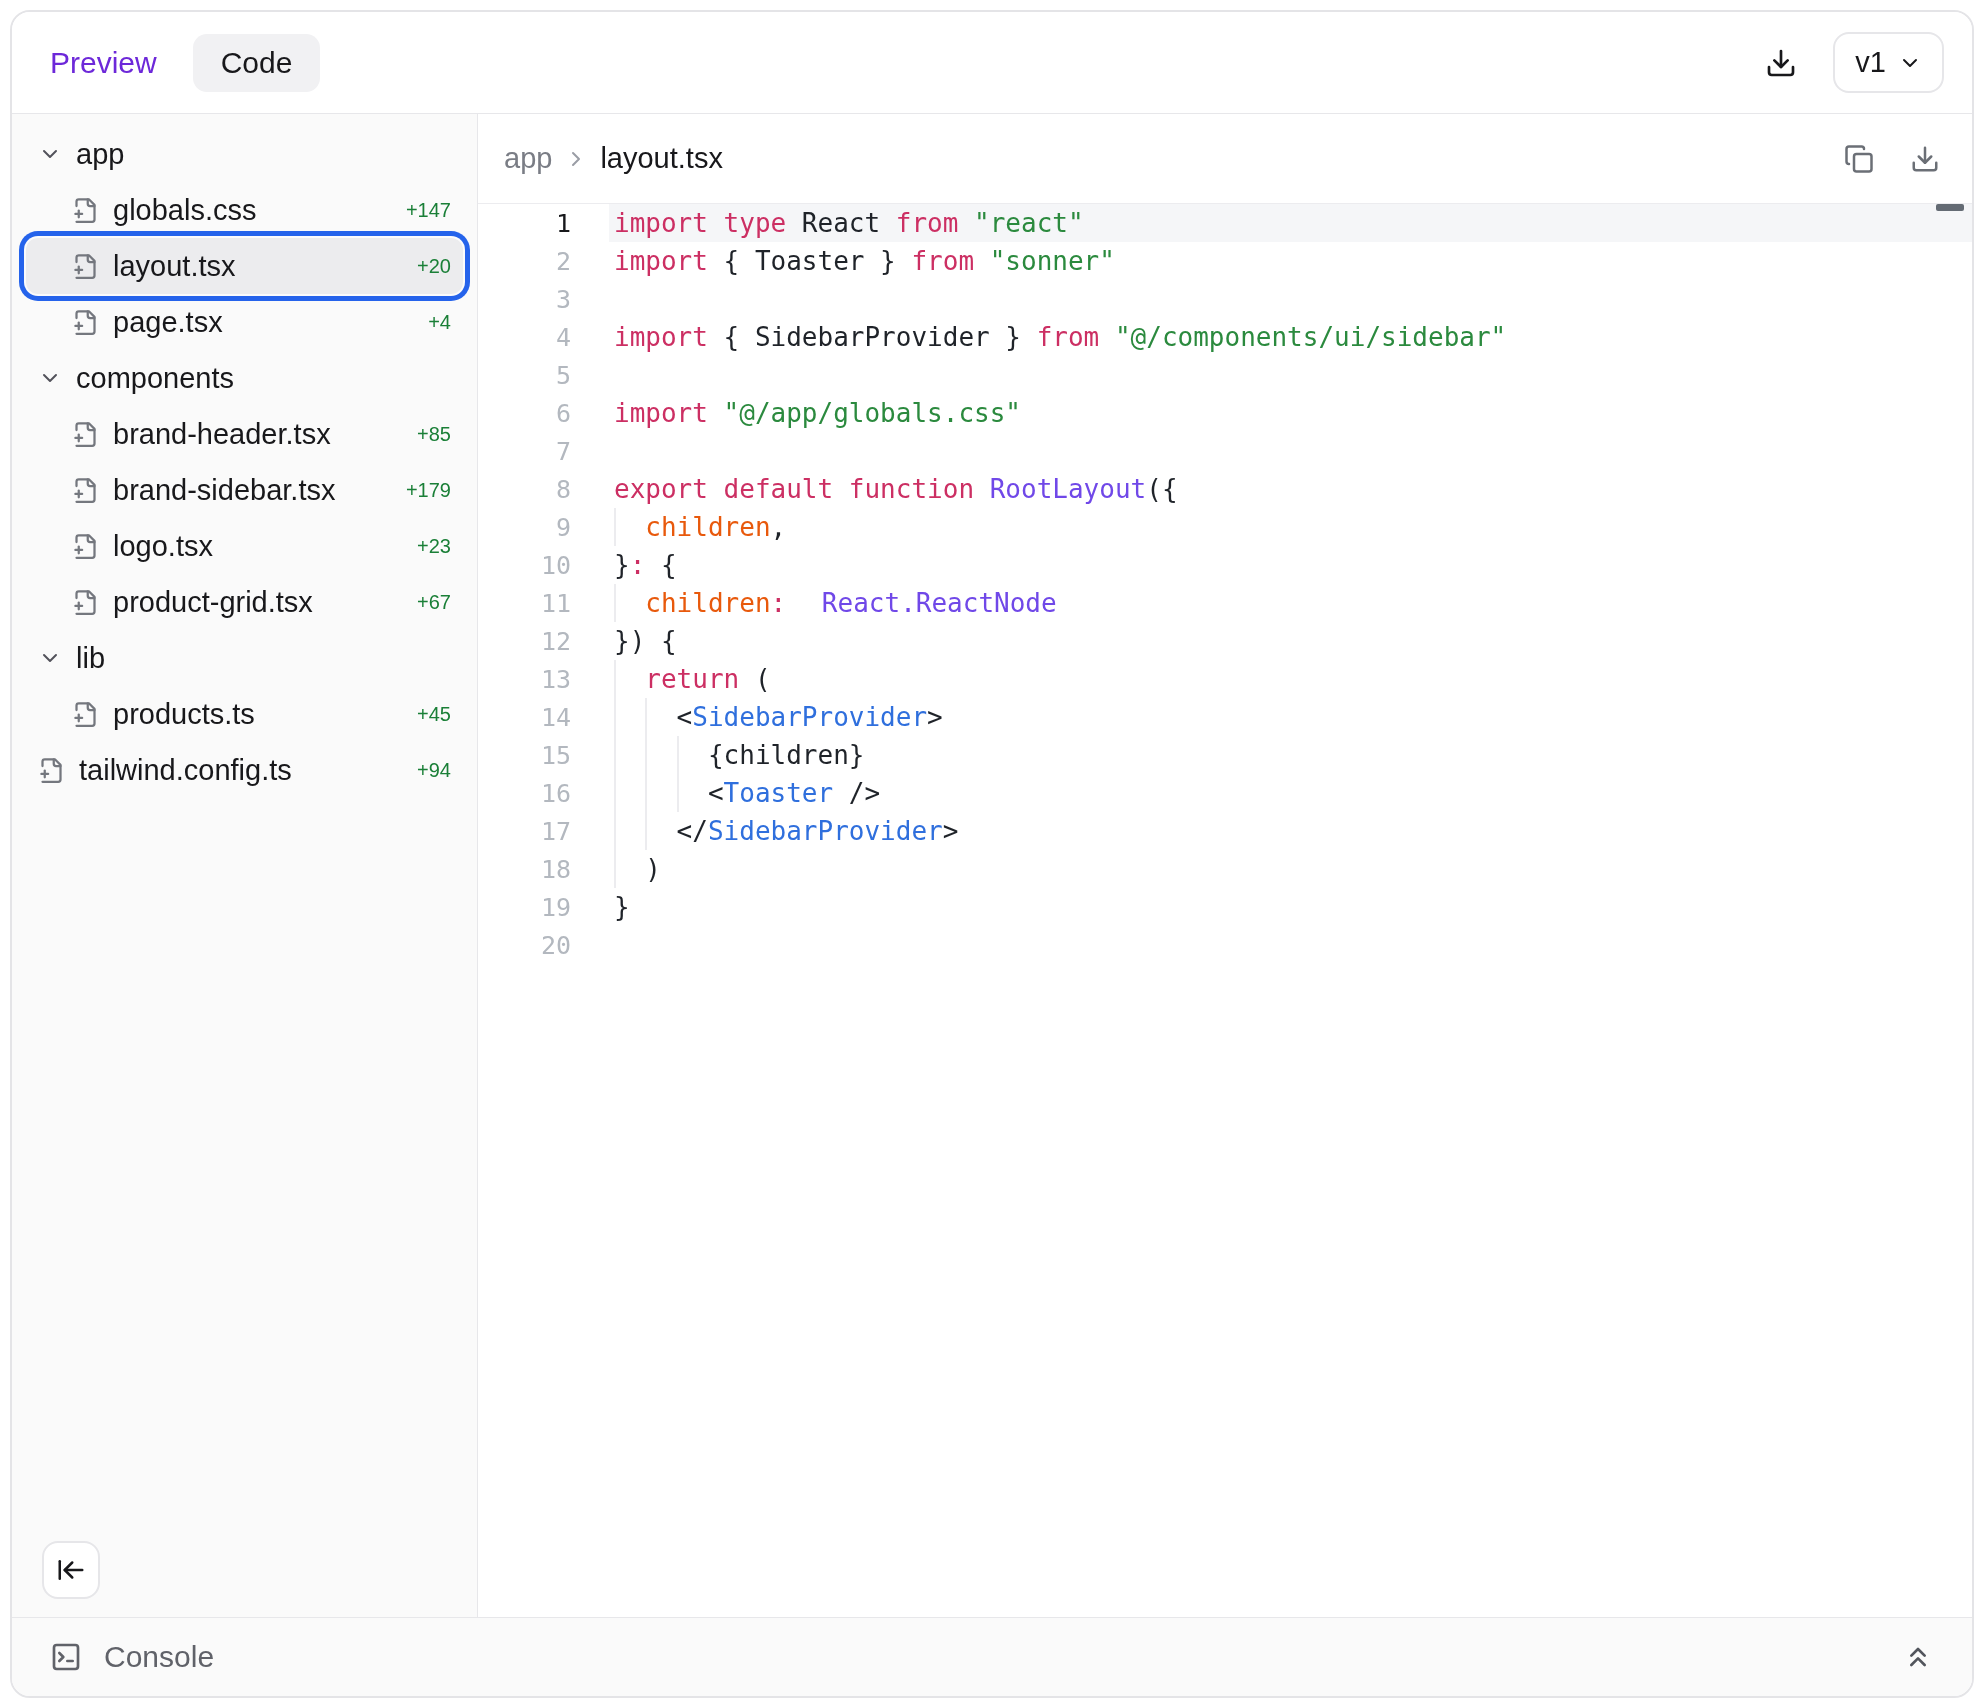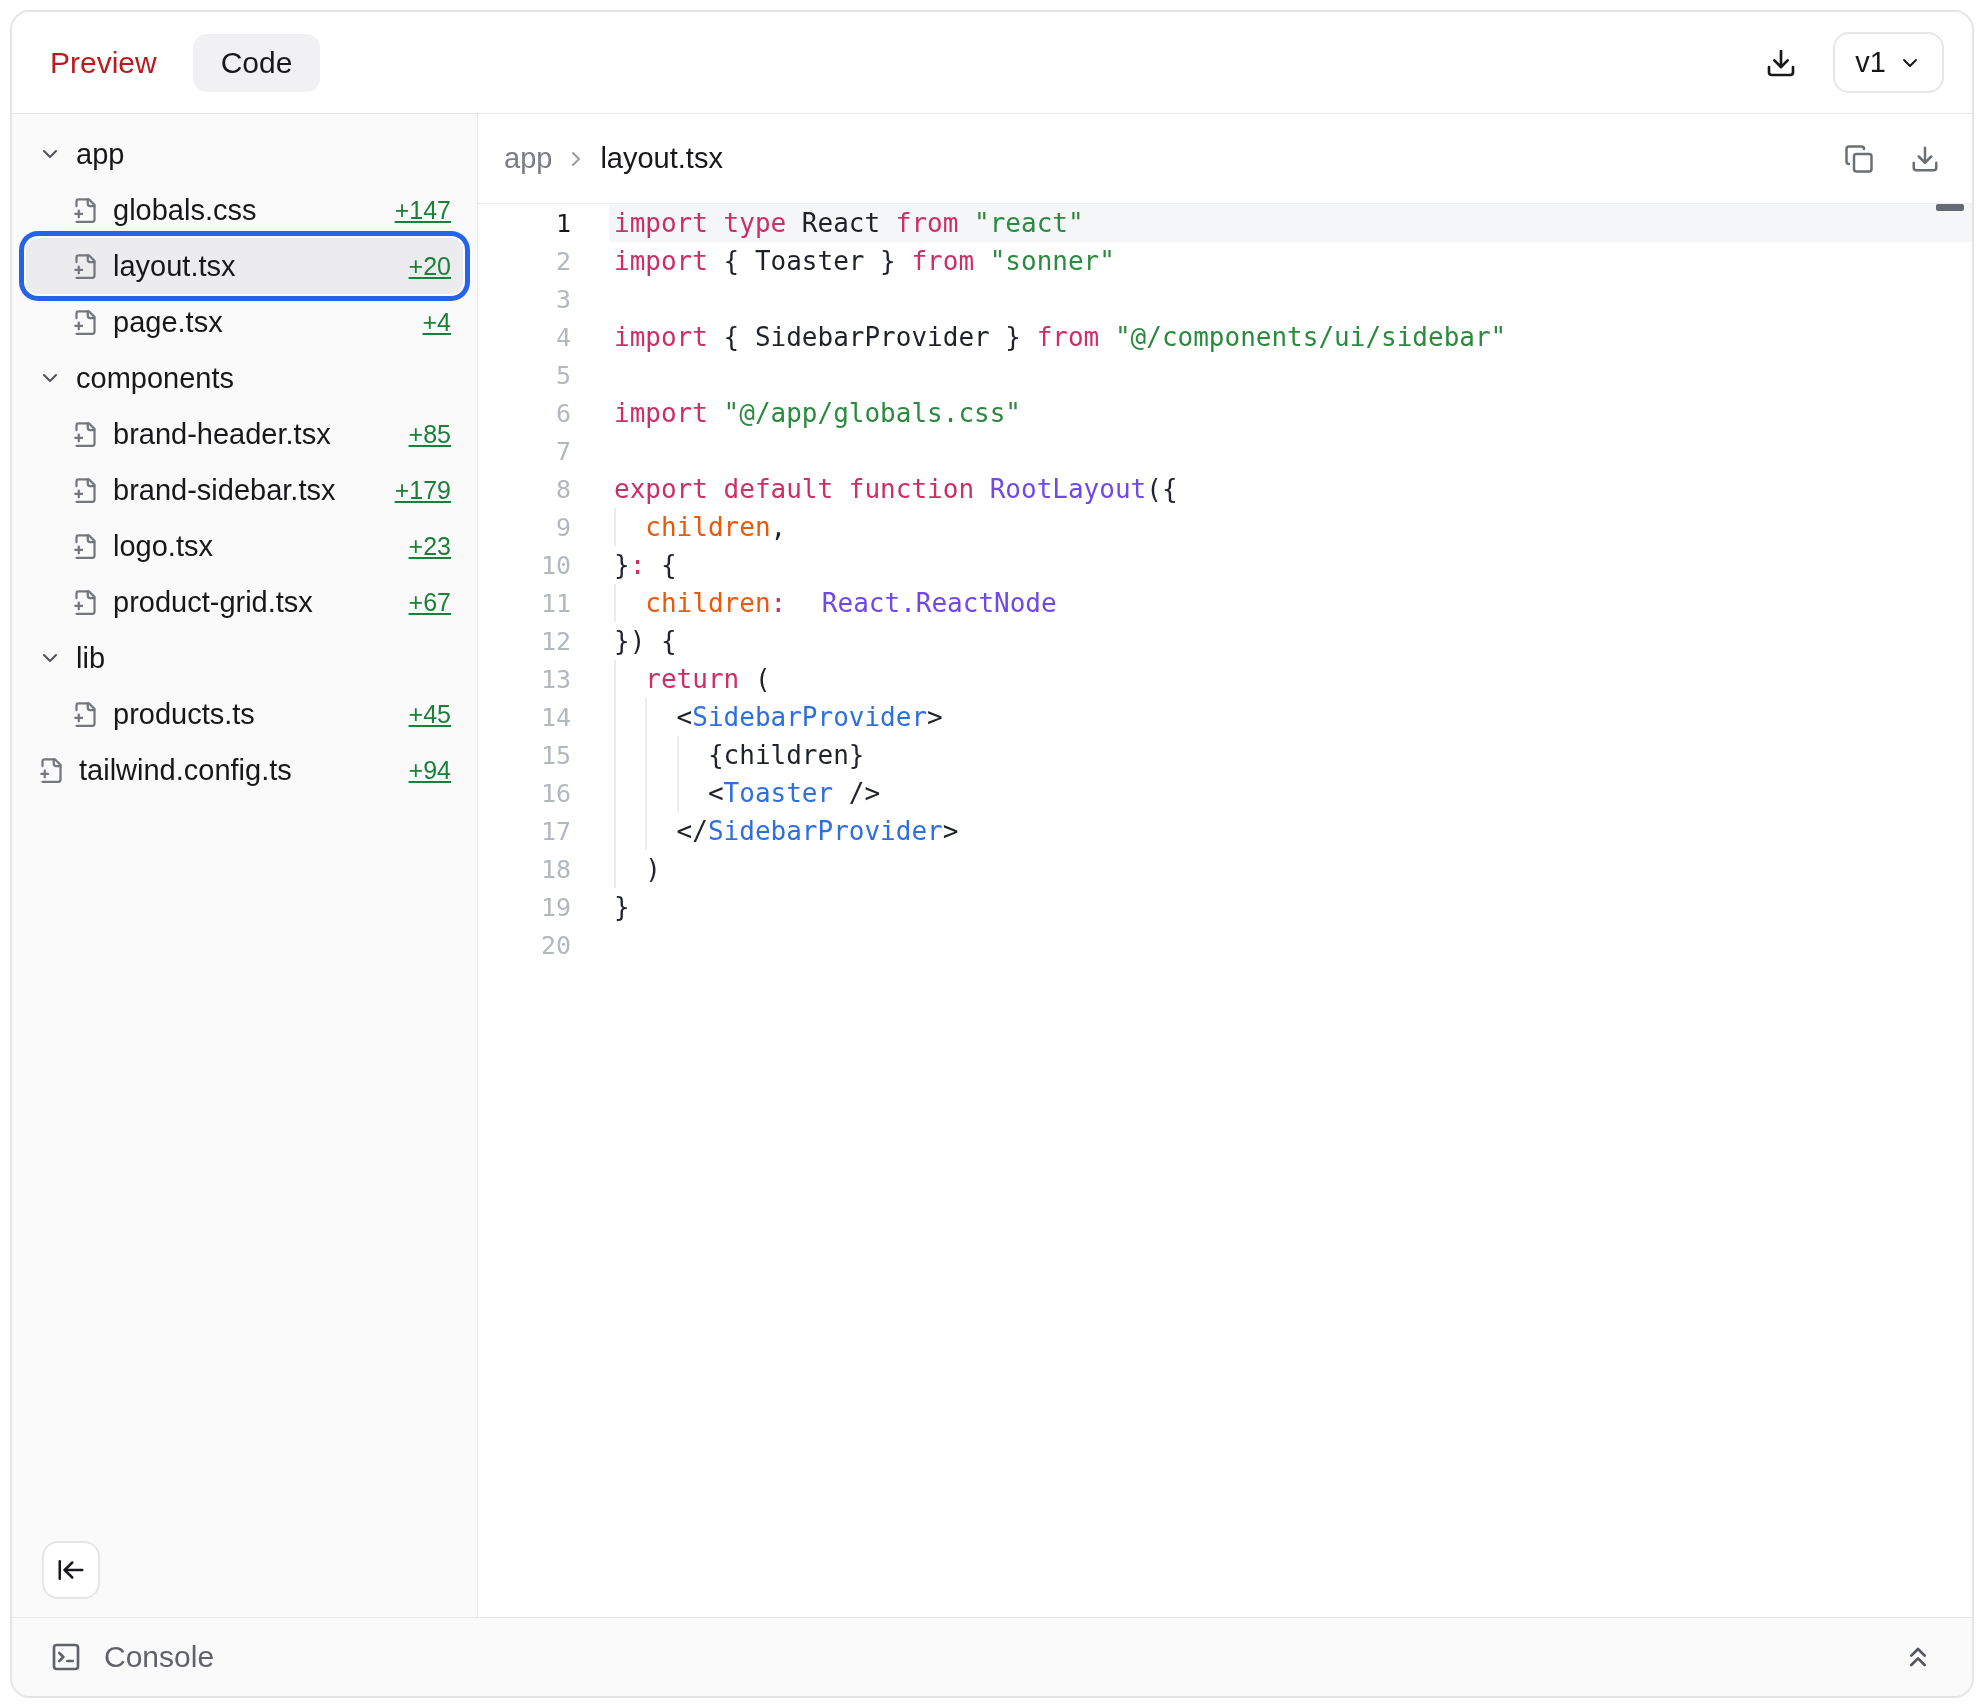--- a/index.html
+++ b/index.html
@@ -6,21 +6,21 @@
   html, body { width: 1984px; height: 1708px; background: #fff;
     font-family: "Liberation Sans", sans-serif; position: relative; }
 
   .window { position: absolute; inset: 10px; background: #fff;
     border: 2px solid #e4e4e7; border-radius: 20px;
     display: flex; flex-direction: column; overflow: hidden; }
 
   
   .topbar { flex: 0 0 auto; height: 102px; display: flex; align-items: center;
     padding: 0 28px 0 38px; border-bottom: 1px solid #e7e7ea; background: #fff; }
-  .tab-preview { font-size: 30px; color: #b91c1c; margin-right: 36px; cursor: default; }
+  .tab-preview { font-size: 30px; color: #6d28d9; margin-right: 36px; cursor: default; }
   .tab-code { font-size: 30px; color: #18181b; font-weight: 500;
     background: #f1f1f3; border-radius: 14px; padding: 12px 28px; }
   .topbar-right { margin-left: auto; display: flex; align-items: center; gap: 36px; }
   .icon-btn { color: #18181b; display: flex; align-items: center; }
   .version-btn { display: flex; align-items: center; gap: 12px;
     border: 2px solid #e6e6e9; border-radius: 16px; padding: 12px 20px;
     font-size: 29px; color: #18181b; background: #fff; }
 
   
   .main { flex: 1 1 auto; display: flex; min-height: 0; }
@@ -29,21 +29,21 @@
     border-right: 1px solid #e7e7ea; position: relative; padding-top: 12px; }
   .tree-row { height: 56px; display: flex; align-items: center; margin: 0 14px;
     font-size: 29px; color: #18181b; border-radius: 12px; gap: 14px; }
   .tree-row.folder { padding-left: 12px; }
   .tree-row.lvl1 { padding-left: 46px; }
   .tree-row.lvl0 { padding-left: 12px; }
   .tree-chevron { color: #52525b; display: flex; }
   .tree-file-icon { color: #74777e; display: flex; }
   .tree-label { white-space: nowrap; }
   .tree-count { margin-left: auto; padding-right: 12px;
-    color: var(--diff-green, #1a7f37); font-size: 25px; text-decoration: underline; }
+    color: var(--diff-green, #1a7f37); font-size: 20px; }
   .tree-row.selected { background: var(--selected-bg, #ececee);
     box-shadow: 0 0 0 2px #fbfbfc, 0 0 0 7px var(--focus-ring, #2563eb); }
 
   .collapse-btn { position: absolute; left: 30px; bottom: 18px;
     width: 58px; height: 58px; background: #fff; border: 2px solid #e6e6e9;
     border-radius: 16px; display: flex; align-items: center; justify-content: center;
     color: #18181b; }
 
   
   .code-panel { flex: 1 1 auto; min-width: 0; display: flex; flex-direction: column;

